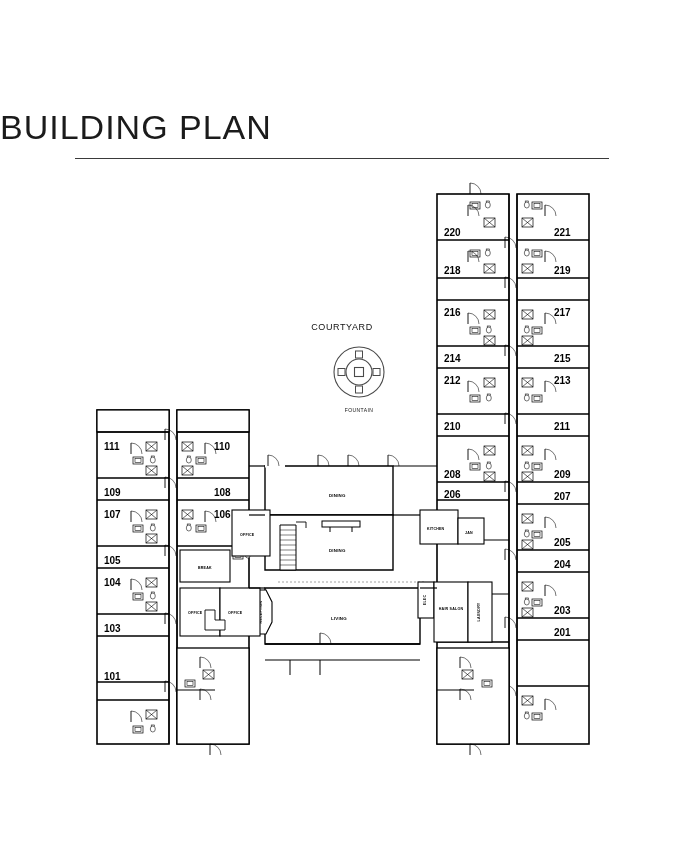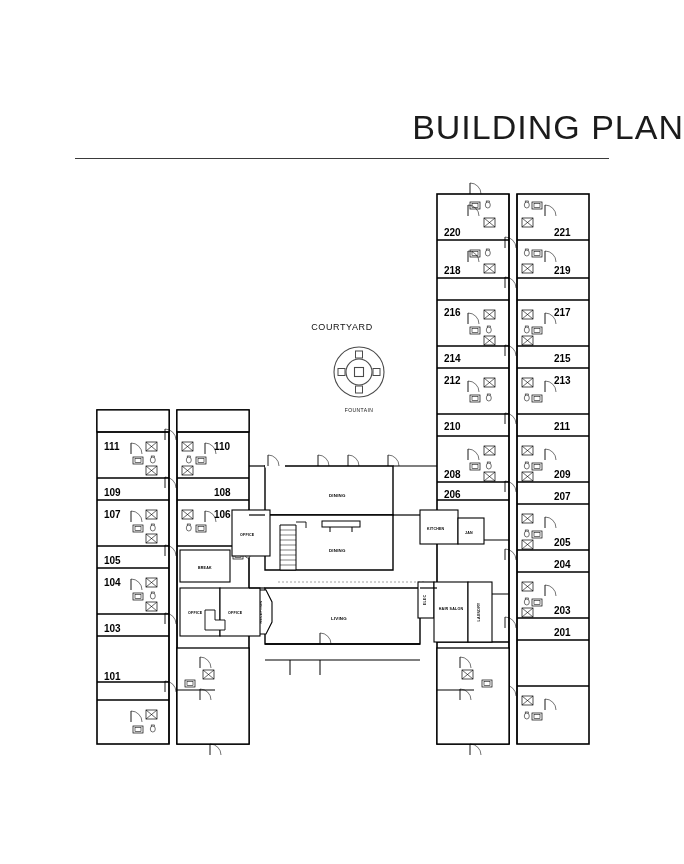--- a/index.html
+++ b/index.html
@@ -1,19 +1,19 @@
 <!DOCTYPE html>
 <html><head>
 <meta charset="utf-8">
 <style>
   html,body{margin:0;padding:0;background:#ffffff;}
   body{width:684px;height:864px;font-family:"Liberation Sans",sans-serif;color:#1a1a1a;position:relative;overflow:hidden;}
 
   #page-title{
-    position:absolute;left:0;top:108px;width:684px;text-align:right;
+    position:absolute;left:0;top:108px;width:684px;text-align:left;
     font-size:34px;letter-spacing:1px;font-weight:400;color:#1b1b1b;
   }
   #title-rule{
     position:absolute;left:75px;top:158px;width:534px;height:1px;background:#3a3a3a;
   }
 
   #plan-wrap{position:absolute;left:0;top:170px;width:684px;height:600px;}
   svg{display:block;}
 
   .rm-num{font-family:"Liberation Sans",sans-serif;font-weight:bold;font-size:10px;fill:#000;}

